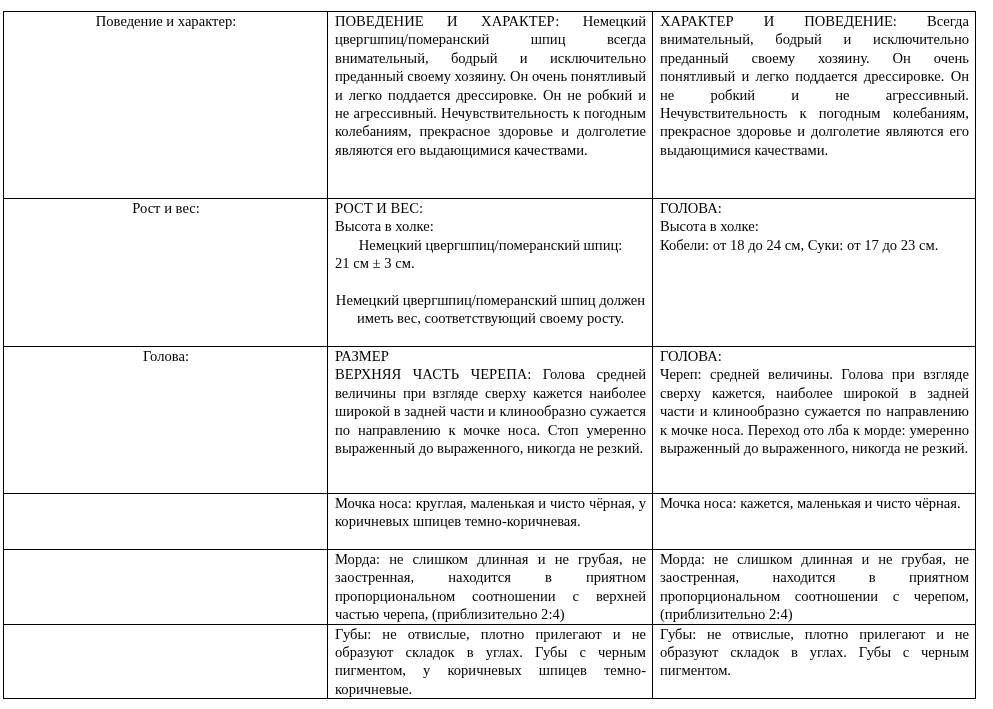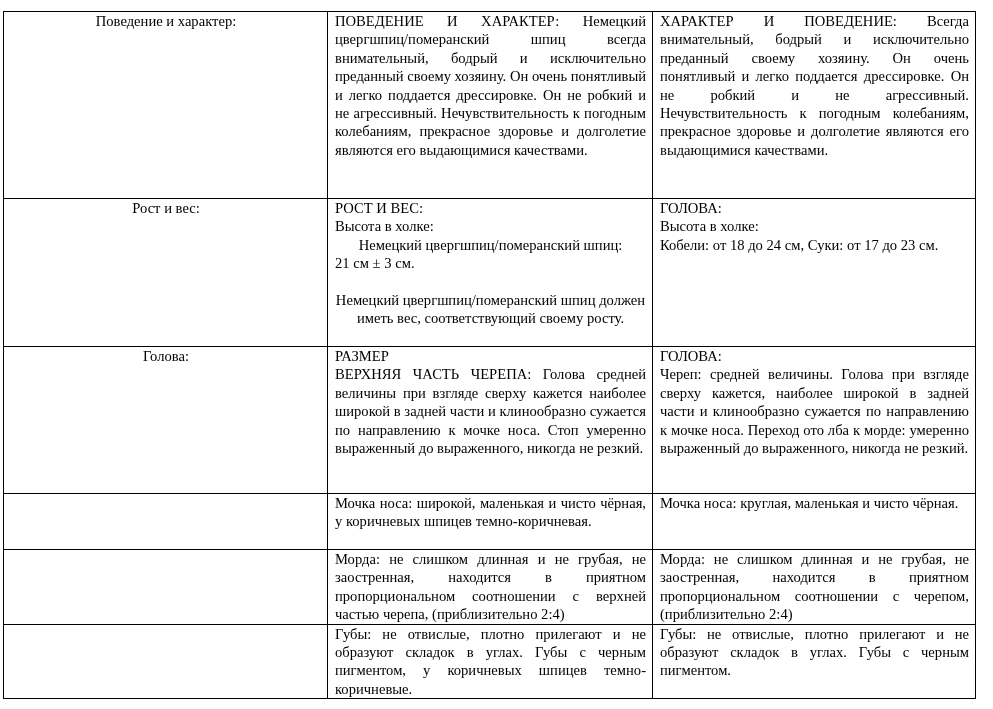--- a/index.html
+++ b/index.html
@@ -106,24 +106,24 @@
         <p class="para">ГОЛОВА:</p>
         <p class="para">Череп: средней величины. Голова при взгляде сверху кажется, наиболее широкой в задней части и клинообразно сужается по направлению к мочке носа. Переход ото лба к морде: умеренно выраженный до выраженного, никогда не резкий.</p>
       </td>
     </tr>
 
     <tr class="r4">
       <td class="label">
         <span></span>
       </td>
       <td>
-        <p class="para">Мочка носа: широкой, маленькая и чисто чёрная, у коричневых шпицев темно-коричневая.</p>
+        <p class="para">Мочка носа: круглая, маленькая и чисто чёрная, у коричневых шпицев темно-коричневая.</p>
       </td>
       <td>
-        <p class="para">Мочка носа: круглая, маленькая и чисто чёрная.</p>
+        <p class="para">Мочка носа: кажется, маленькая и чисто чёрная.</p>
       </td>
     </tr>
 
     <tr class="r5">
       <td class="label">
         <span></span>
       </td>
       <td>
         <p class="para">Морда: не слишком длинная и не грубая, не заостренная, находится в приятном пропорциональном соотношении с верхней частью черепа, (приблизительно 2:4)</p>
       </td>

